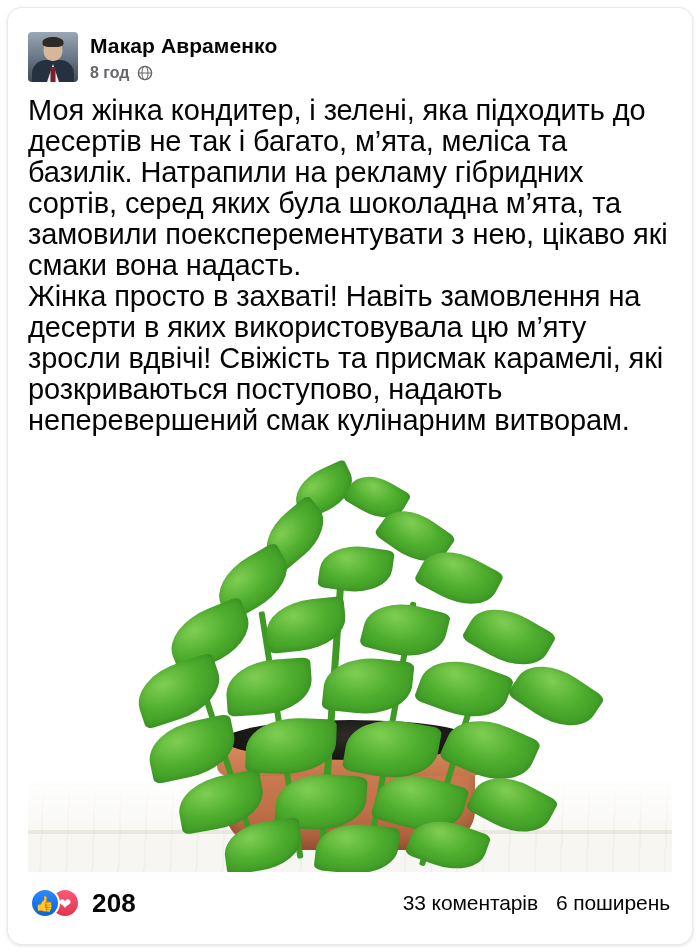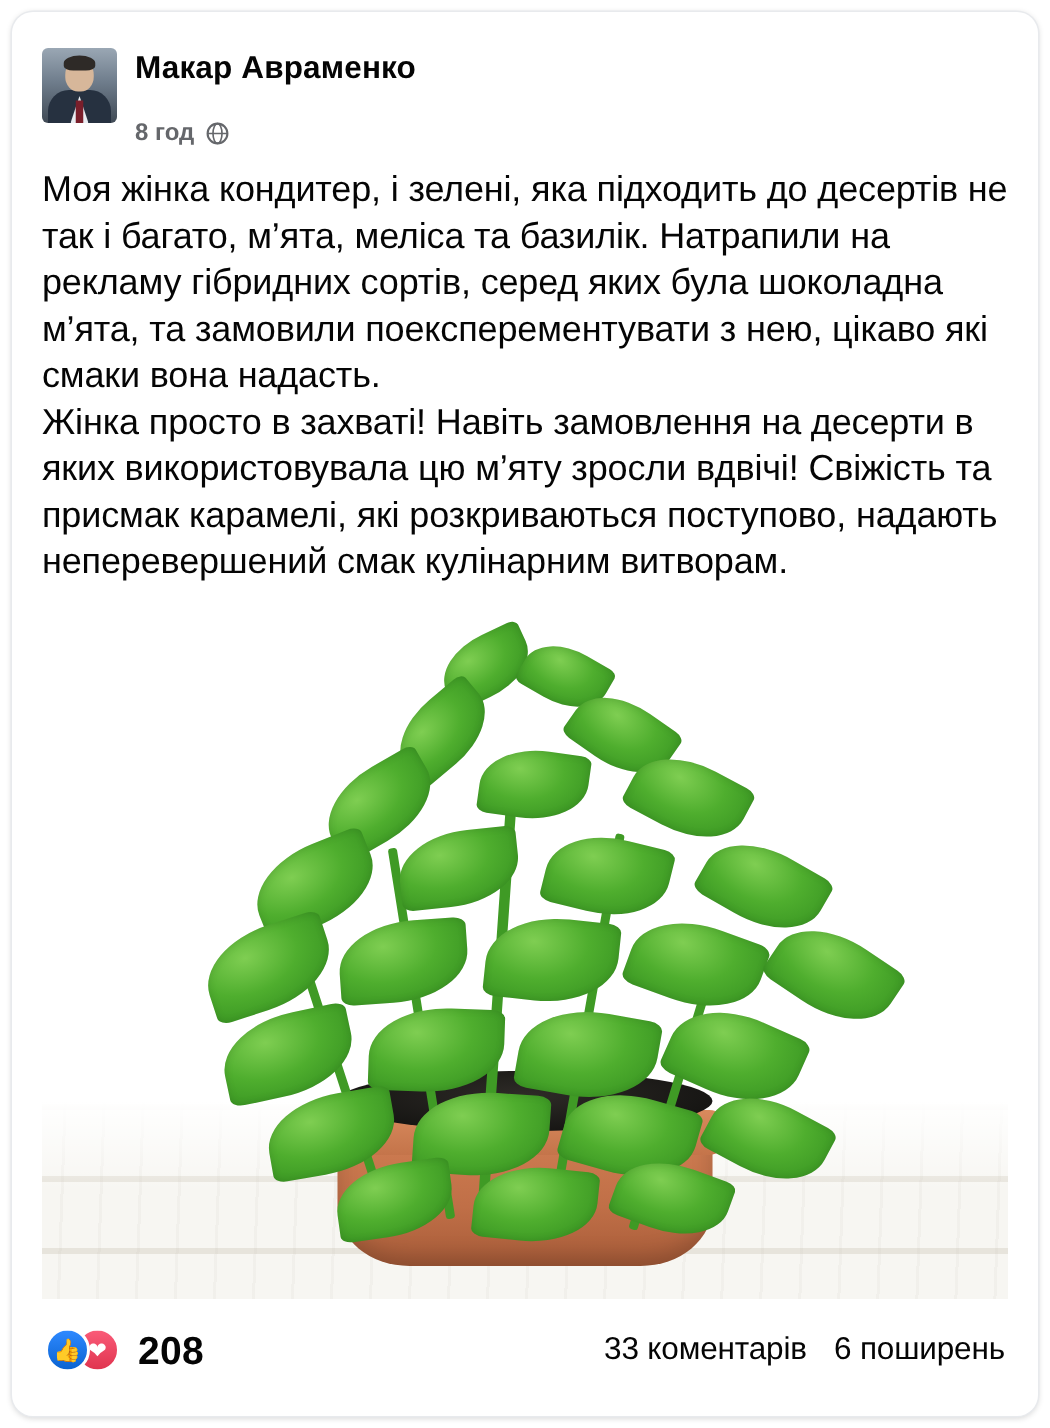--- a/index.html
+++ b/index.html
@@ -108,41 +108,41 @@
   .author-name {
     font-size: 21px;
     font-weight: bold;
     color: #050505;
     line-height: 26px;
     letter-spacing: 0.1px;
   }
   .meta-row {
     display: flex;
     align-items: center;
-    margin-top: 20px;
+    margin-top: 4px;
   }
   .timestamp {
     font-size: 16px;
     font-weight: bold;
     color: #65676b;
     line-height: 20px;
   }
   .globe-icon {
     margin-left: 7px;
     width: 16px;
     height: 16px;
     display: inline-block;
     line-height: 16px;
     font-size: 15px;
     color: #65676b;
   }
   
   .post-text {
     padding: 8px 20px 6px 20px;
-    font-size: 24px;
+    font-size: 29px;
     line-height: 31px;
     color: #050505;
     letter-spacing: -0.1px;
     white-space: pre-wrap;
   }
   
   .media {
     margin: 8px 20px 0 20px;
     height: 520px;
     position: relative;

